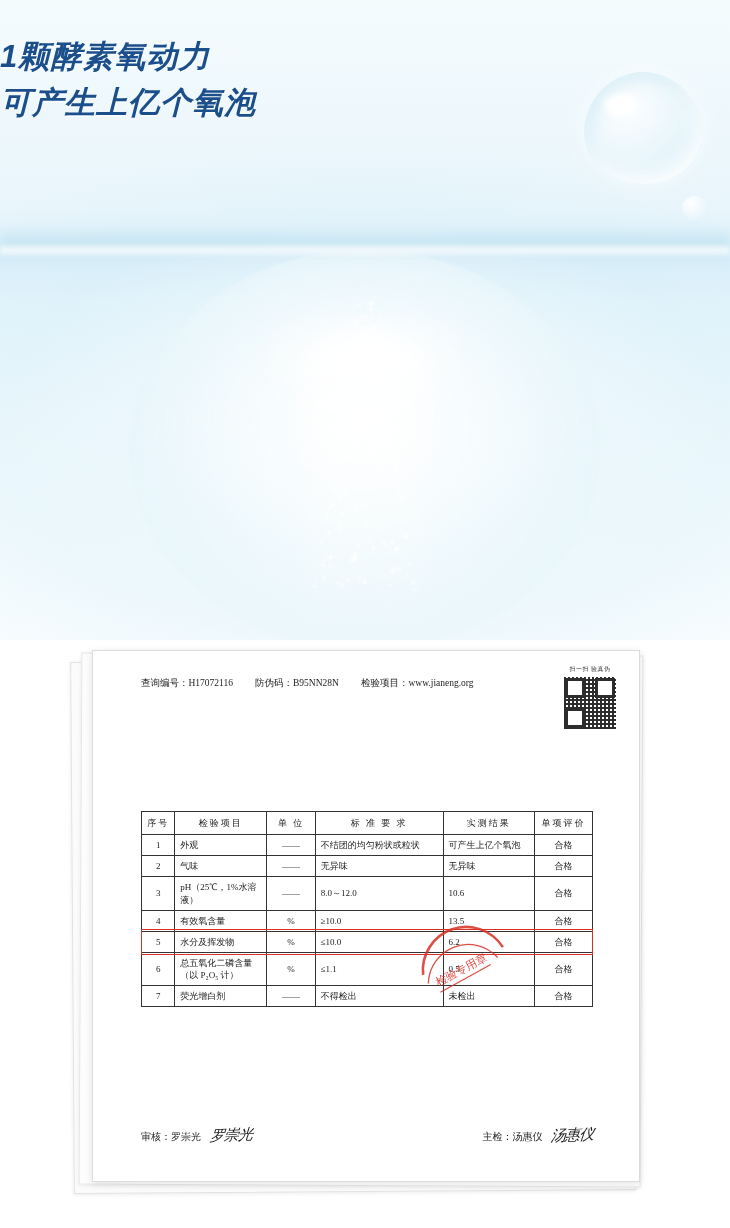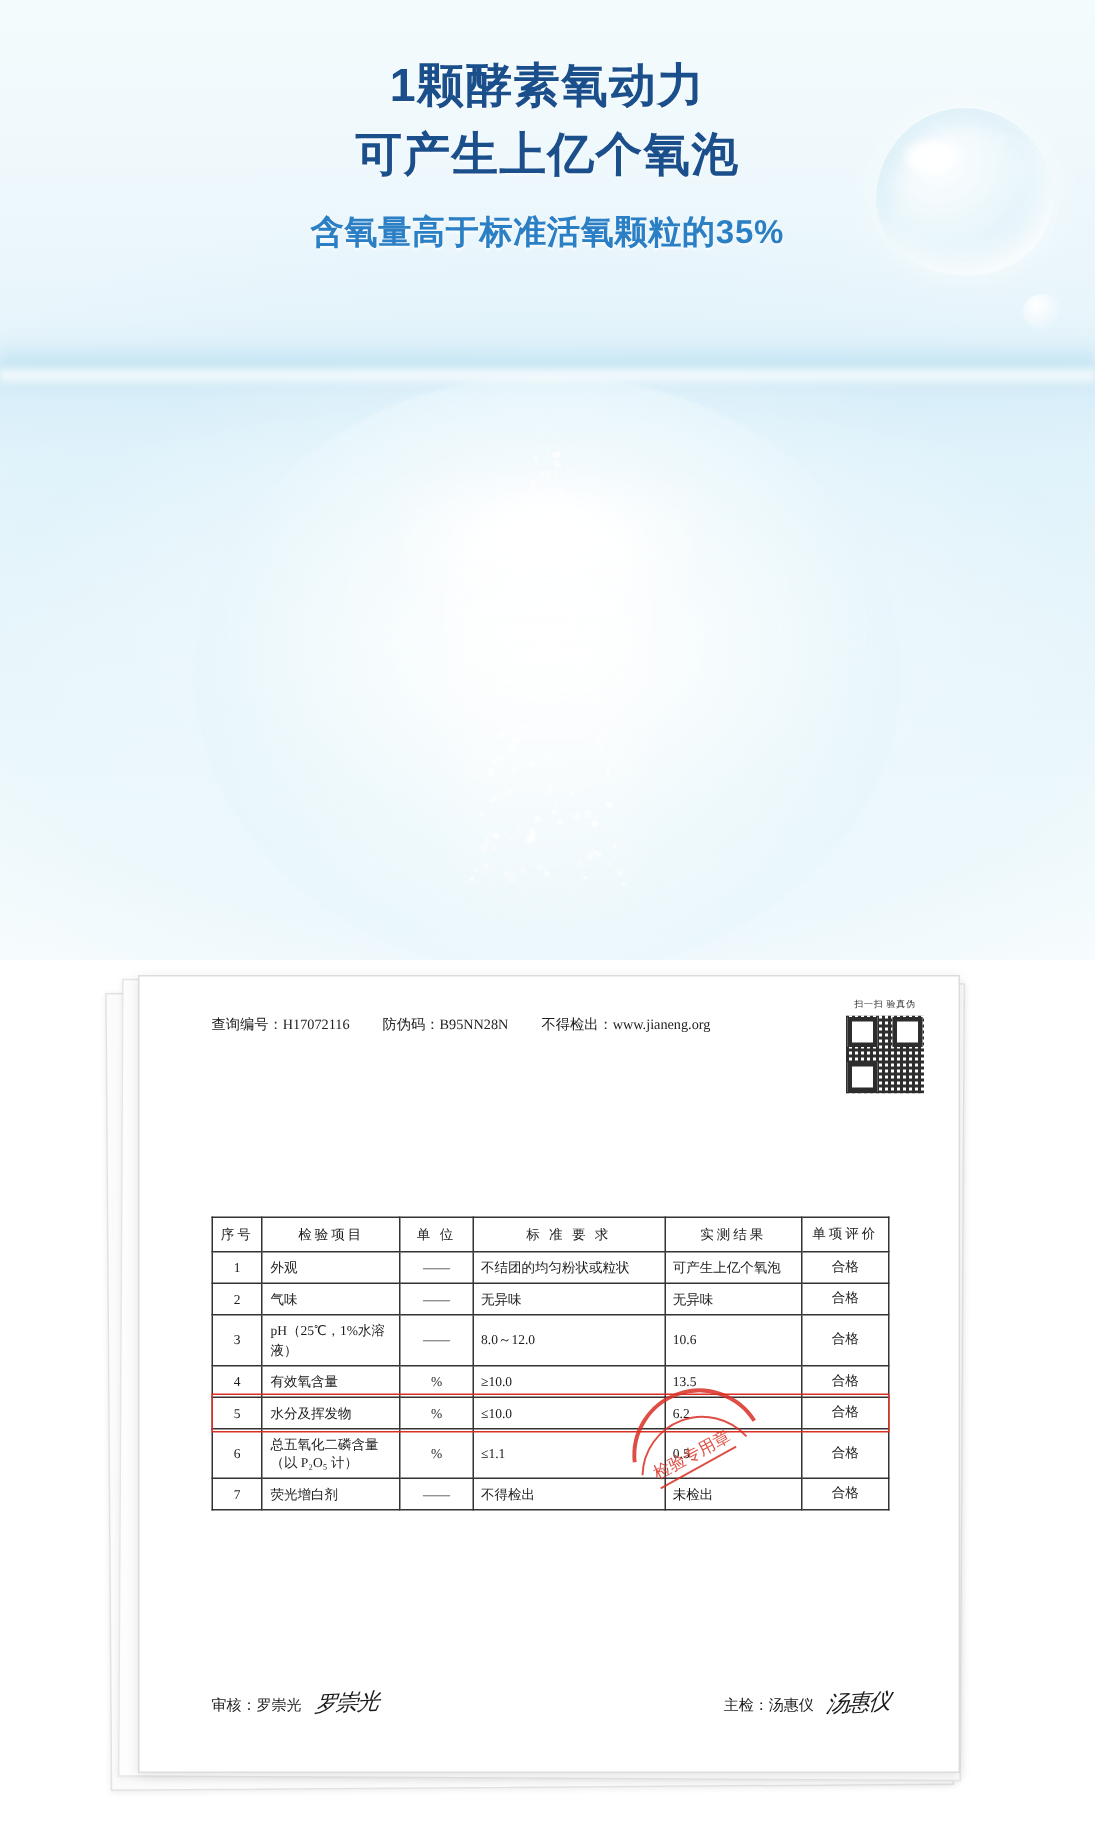--- a/index.html
+++ b/index.html
@@ -115,22 +115,22 @@
     width: 200px; height: 90px;
     background: radial-gradient(ellipse at 50% 50%, rgba(255,255,255,0.95), rgba(255,255,255,0.2) 70%, rgba(255,255,255,0));
     filter: blur(5px);
   }
 
   
   .headings {
     position: absolute;
     left: 0; top: 34px;
     width: 730px;
-    text-align: center;
     z-index: 5;
+    font-style: italic;
   }
   .h-line1, .h-line2 {
     font-size: 31px;
     font-weight: bold;
     color: #1b4f8c;
     letter-spacing: 1px;
     line-height: 46px;
     text-shadow: 0 1px 2px rgba(255,255,255,0.9);
   }
   .h-line3 {
@@ -271,21 +271,21 @@
     text-align: center;
     font-weight: normal;
     letter-spacing: 2px;
     padding: 5px 3px;
   }
   .c-no { width: 26px; text-align: center; }
   .c-item { width: 92px; }
   .c-unit { width: 42px; text-align: center; }
   .c-std { width: 140px; }
   .c-res { width: 96px; }
-  .c-eval { width: 56px; text-align: center; font-family: Liberation Mono, monospace; }
+  .c-eval { width: 56px; text-align: center; }
   tr.highlight td { position: relative; }
   .hl-box {
     position: absolute;
     left: 48px; top: 278px;
     width: 452px; height: 26px;
     border: 1.6px solid #d93025;
     box-sizing: border-box;
     pointer-events: none;
   }
   .stamp {
@@ -585,34 +585,33 @@
       <span style="width: 1.61507px; height: 1.61507px; left: 124.687px; top: 38.3186px; opacity: 0.91;"></span>
       <span style="width: 1.01033px; height: 1.01033px; left: 113.352px; top: 192.901px; opacity: 0.57;"></span>
       <span style="width: 1.65087px; height: 1.65087px; left: 130.287px; top: 167.277px; opacity: 0.91;"></span>
       <span style="width: 1.35395px; height: 1.35395px; left: 112.895px; top: 140.46px; opacity: 0.81;"></span>
       <span style="width: 3.09983px; height: 3.09983px; left: 112.845px; top: 280.721px; opacity: 0.78;"></span>
     </div>
 
   <div class="headings">
     <div class="h-line1">1颗酵素氧动力</div>
     <div class="h-line2">可产生上亿个氧泡</div>
-    <div class="h-line3">含氧量高于标准活氧颗粒的35%</div>
   </div>
 </div>
 
 <div class="cert-area">
   <div class="paper-back2"></div>
   <div class="paper-back1"></div>
 
   <div class="paper">
 
     <div class="cert-topline">
       <span>查询编号：H17072116</span>
       <span>防伪码：B95NN28N</span>
-      <span>不得检出：www.jianeng.org</span>
+      <span>检验项目：www.jianeng.org</span>
     </div>
 
     <div class="qr-box">
       <div class="qr-label">扫一扫 验真伪</div>
       <div class="qr">
           <div class="qr-b3"></div>
         </div>
     </div>
 
 

